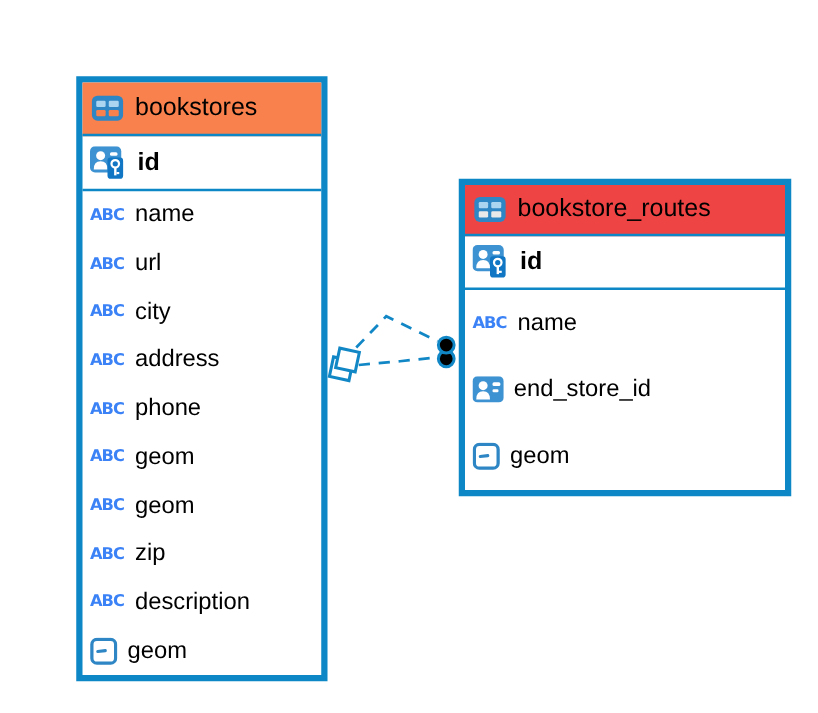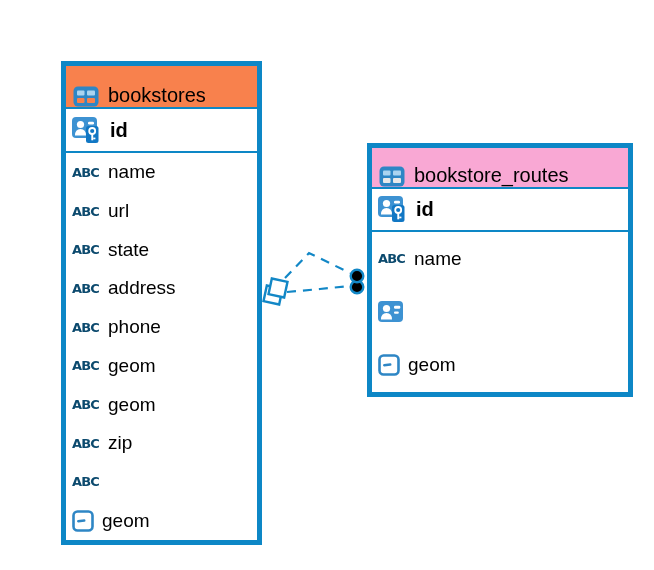--- a/index.html
+++ b/index.html
@@ -2,34 +2,34 @@
 <html><head>
 <meta charset="utf-8">
 <style>
   html,body{margin:0;padding:0;background:#ffffff;}
   .canvas{position:relative;width:654px;height:570px;background:#ffffff;overflow:hidden;
           font-family:"Liberation Sans",sans-serif;color:#000;}
   .db-table{position:absolute;background:#fff;border:5px solid #0D87C6;box-sizing:border-box;
             display:flex;flex-direction:column;}
   #table-bookstores{left:61px;top:61px;width:201px;height:484px;}
   #table-routes{left:367px;top:143px;width:266px;height:254px;}
-  .tbl-header{display:flex;align-items:flex-end;gap:9px;padding:0 6px 0 7px;
+  .tbl-header{display:flex;align-items:center;gap:9px;padding:0 6px 0 7px;
               border-bottom:2px solid #0D87C6;flex:none;}
   #table-bookstores .tbl-header{height:41px;background:#F8814D;--hole:#F8814D;}
-  #table-routes .tbl-header{height:39px;background:#f9a8d4;--hole:#E9E9E9;}
+  #table-routes .tbl-header{height:39px;background:#ef4444;--hole:#E9E9E9;}
   .tbl-title{font-size:20px;white-space:nowrap;}
   .id-row{display:flex;align-items:center;gap:8px;padding:0 6px;
           border-bottom:2px solid #0D87C6;font-weight:bold;font-size:20px;flex:none;}
   #table-bookstores .id-row{height:42px;}
   #table-routes .id-row{height:41px;}
   .cols{flex:1;display:grid;grid-auto-rows:1fr;}
   .col-row{display:flex;align-items:center;gap:8px;padding:0 6px;font-size:19px;}
   .icon{flex:none;display:inline-flex;align-items:center;justify-content:center;}
   .abc{font-family:"DejaVu Sans",sans-serif;font-weight:bold;font-size:13px;
-       color:#0c4a6e;letter-spacing:-0.8px;width:28px;flex:none;text-align:left;}
+       color:#3b82f6;letter-spacing:-0.8px;width:28px;flex:none;text-align:left;}
   .hole{fill:var(--hole,#fff);}
   .overlay{position:absolute;left:0;top:0;pointer-events:none;}
   .dash{fill:none;stroke:#1287C6;stroke-width:2.2;stroke-dasharray:9 7;}
   .dm{fill:#fff;stroke:#1287C6;stroke-width:2.4;}
   .dot{fill:#000;stroke:#1287C6;stroke-width:2.4;}
 </style>
 </head>
 <body>
 
 <div class="canvas">
@@ -66,21 +66,21 @@
       <div class="col-row">
         <span class="abc">ABC</span>
         <span>name</span>
       </div>
       <div class="col-row">
         <span class="abc">ABC</span>
         <span>url</span>
       </div>
       <div class="col-row">
         <span class="abc">ABC</span>
-        <span>state</span>
+        <span>city</span>
       </div>
       <div class="col-row">
         <span class="abc">ABC</span>
         <span>address</span>
       </div>
       <div class="col-row">
         <span class="abc">ABC</span>
         <span>phone</span>
       </div>
       <div class="col-row">
@@ -90,20 +90,21 @@
       <div class="col-row">
         <span class="abc">ABC</span>
         <span>geom</span>
       </div>
       <div class="col-row">
         <span class="abc">ABC</span>
         <span>zip</span>
       </div>
       <div class="col-row">
         <span class="abc">ABC</span>
+        <span>description</span>
       </div>
       <div class="col-row">
         <span class="icon">
           <svg width="22" height="22" viewBox="0 0 22 22">
             <rect x="1.5" y="1.5" width="19" height="19" rx="4" fill="#fff" stroke="#2E86C5" stroke-width="2.6"></rect>
             <rect x="5" y="9.6" width="8.5" height="2.5" rx="1.2" fill="#2E86C5" transform="rotate(-6 9 11)"></rect>
           </svg>
         </span>
         <span>geom</span>
       </div>
@@ -146,20 +147,21 @@
       <div class="col-row">
         <span class="icon">
           <svg width="25" height="21" viewBox="0 0 25 21">
             <rect x="0" y="0" width="25" height="21" rx="4" fill="#3D92D2"></rect>
             <circle cx="8.5" cy="7.5" r="3.6" fill="#fff"></circle>
             <path d="M3 18.5 q0 -6.5 5.5 -6.5 q5.5 0 5.5 6.5 z" fill="#fff"></path>
             <rect x="16" y="4.8" width="6.3" height="3" rx="1.2" fill="#fff"></rect>
             <rect x="16" y="10.4" width="4.8" height="2.3" rx="1" fill="#fff"></rect>
           </svg>
         </span>
+        <span>end_store_id</span>
       </div>
       <div class="col-row">
         <span class="icon">
           <svg width="22" height="22" viewBox="0 0 22 22">
             <rect x="1.5" y="1.5" width="19" height="19" rx="4" fill="#fff" stroke="#2E86C5" stroke-width="2.6"></rect>
             <rect x="5" y="9.6" width="8.5" height="2.5" rx="1.2" fill="#2E86C5" transform="rotate(-6 9 11)"></rect>
           </svg>
         </span>
         <span>geom</span>
       </div>

